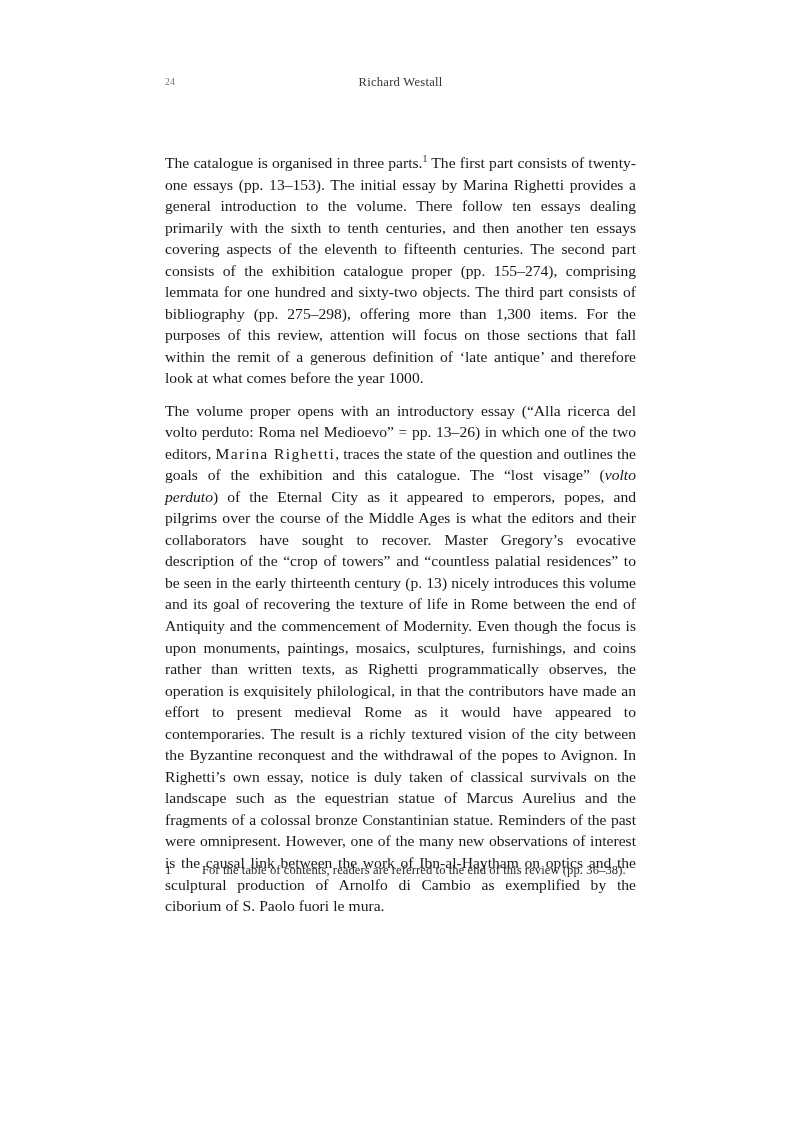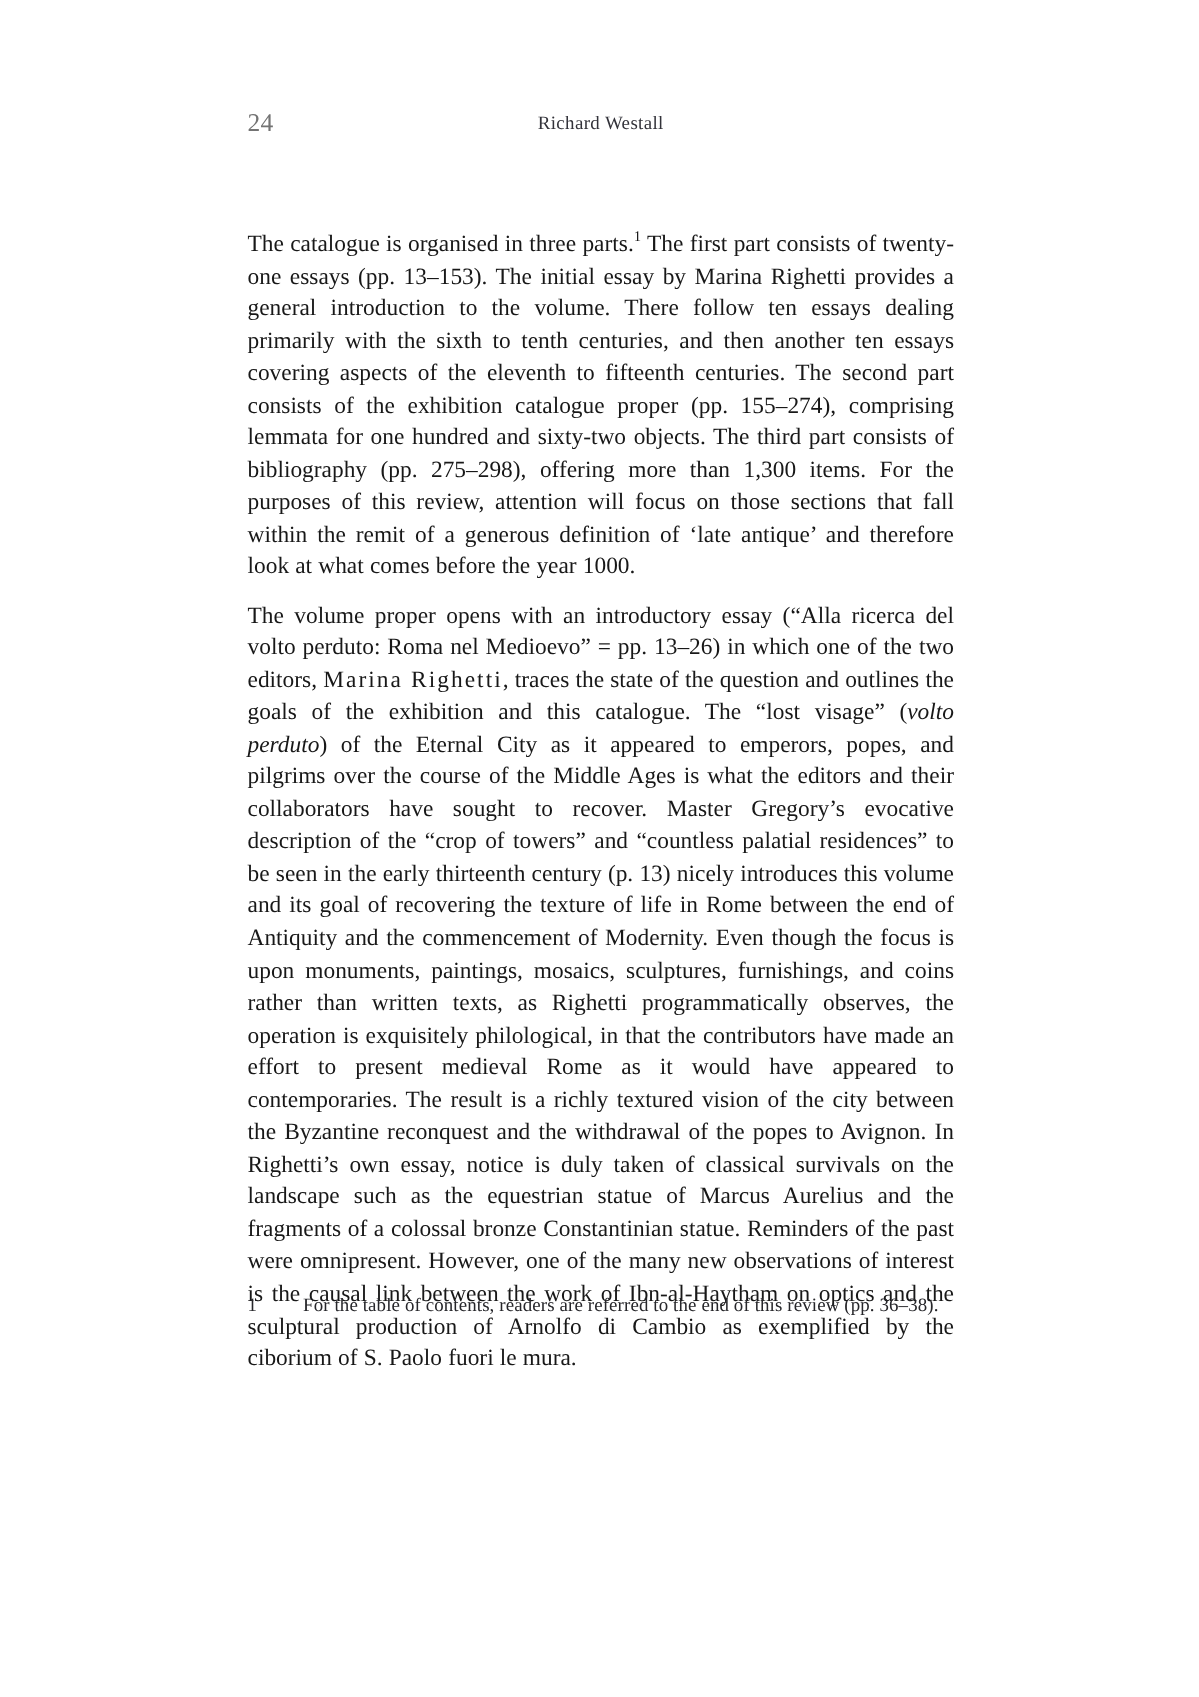--- a/index.html
+++ b/index.html
@@ -26,21 +26,21 @@
     position: absolute;
     top: 72px;
     left: 165px;
     width: 471px;
     height: 20px;
   }
   .folio {
     position: absolute;
     left: 0;
     top: 0;
-    font-size: 17px;
+    font-size: 10px;
     line-height: 20px;
     color: #737373;
     letter-spacing: 0.1px;
   }
   .header-title {
     position: absolute;
     left: 0;
     right: 0;
     top: 0;
     text-align: center;

